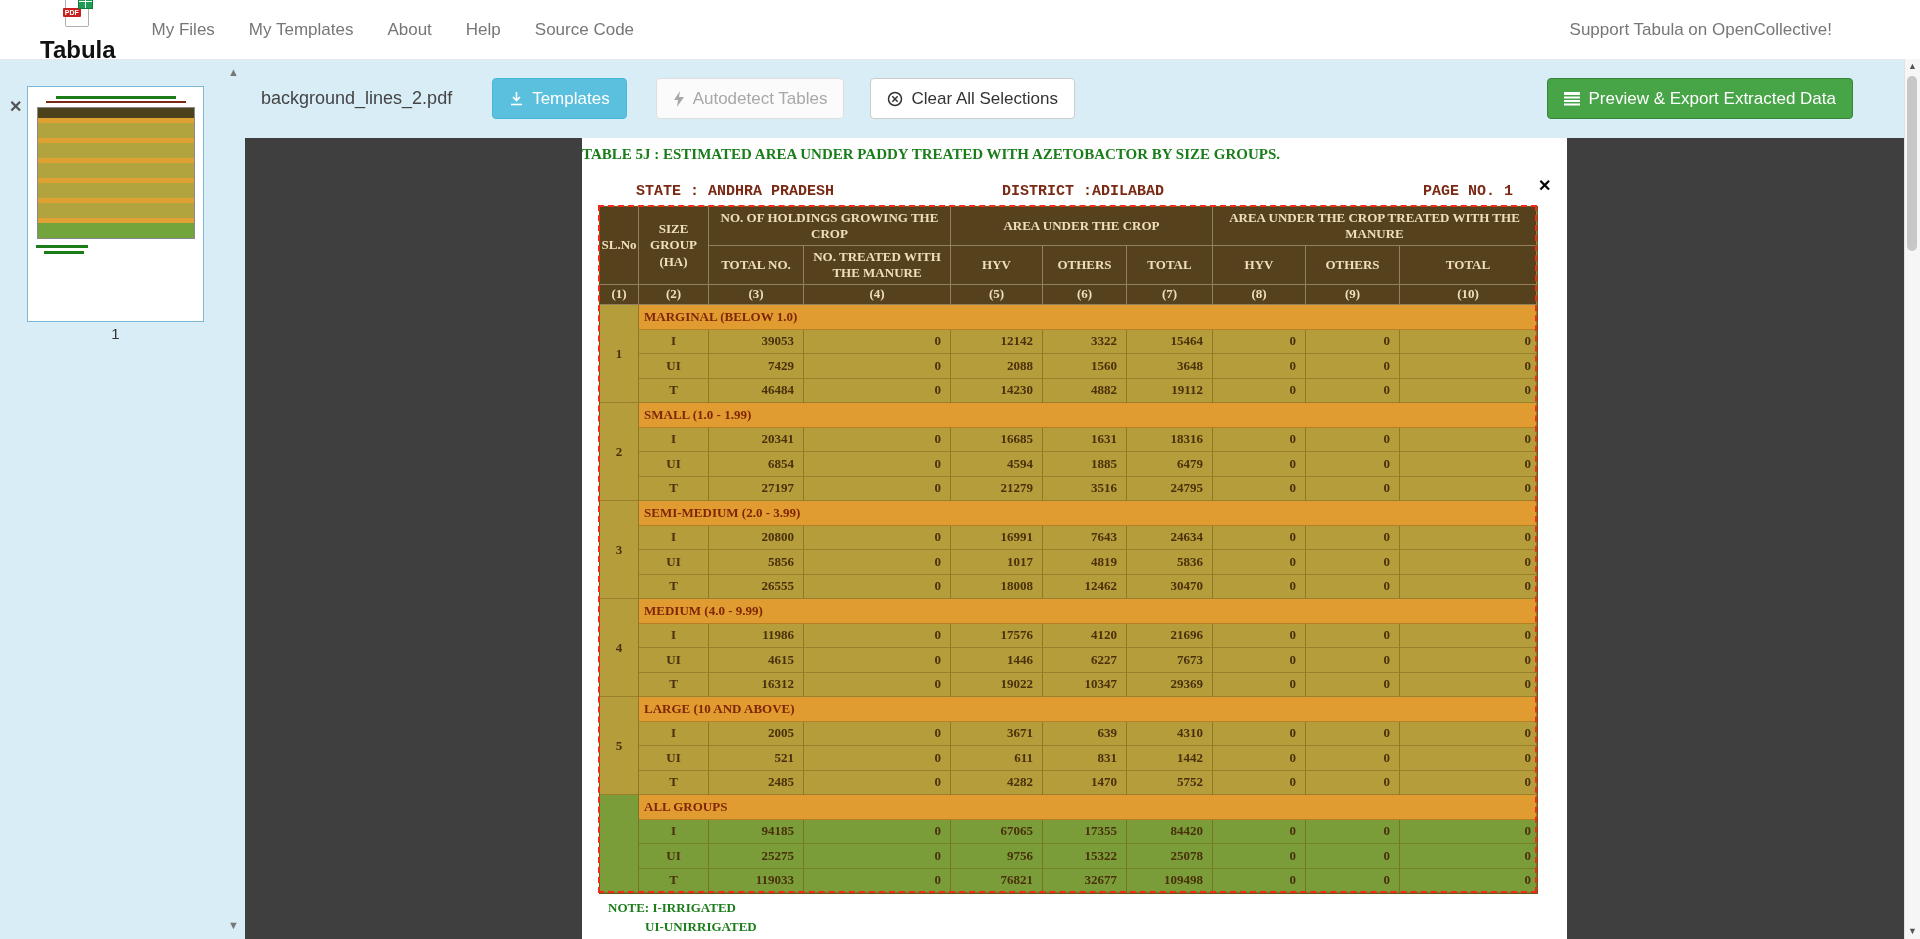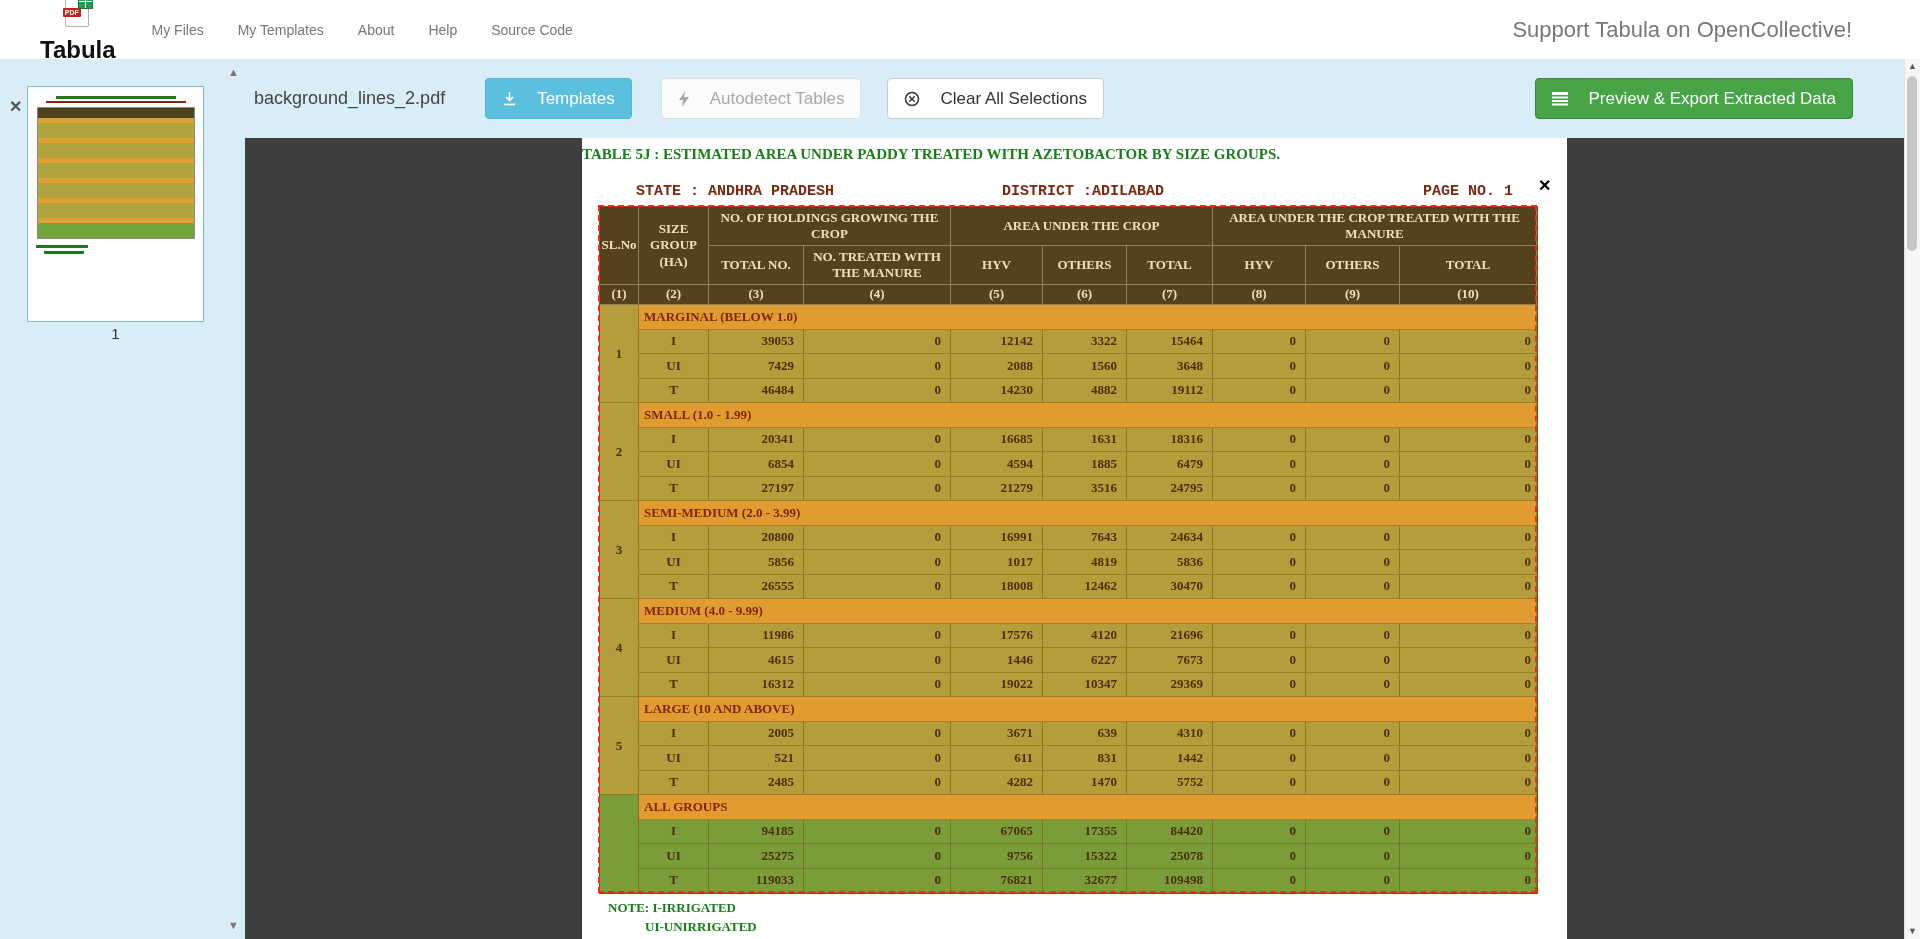--- a/index.html
+++ b/index.html
@@ -13,22 +13,22 @@
   .brand-name{font-size:24px;font-weight:bold;color:#111;}
   .logo{position:relative;width:26px;height:30px;display:inline-block;}
   .logo-page{position:absolute;left:0;top:1px;width:22px;height:28px;background:#fff;border:1px solid #b0b0b0;border-radius:2px;}
   .logo-tag{position:absolute;left:-2px;top:12px;background:#c5221f;color:#fff;font-size:7px;font-weight:bold;
             padding:1px 2px;line-height:1;border-radius:1px;}
   .logo-grid{position:absolute;right:-2px;top:-2px;width:13px;height:13px;
              background:linear-gradient(#fff,#fff) center/100% 1px no-repeat,
                         linear-gradient(#fff,#fff) center/1px 100% no-repeat,#1f9d55;
              border:1px solid #157a3e;}
   .nav-links{display:flex;gap:34px;margin-left:36px;}
-  .nav-link{font-size:14px;color:#777;cursor:pointer;text-decoration:none;}
-  .support-link{margin-left:auto;margin-right:68px;font-size:22px;color:#777;cursor:pointer;}
+  .nav-link{font-size:17px;color:#777;cursor:pointer;text-decoration:none;}
+  .support-link{margin-left:auto;margin-right:88px;font-size:17px;color:#777;cursor:pointer;}
 
   
   .app-body{position:absolute;top:59px;left:0;right:0;bottom:0;background:#d9edf7;}
 
   
   .sidebar{position:absolute;left:0;top:0;width:245px;bottom:0;}
   .page-close{position:absolute;left:9px;top:38px;font-size:16px;color:#555;cursor:pointer;font-weight:bold;}
   .thumb{position:absolute;left:27px;top:27px;width:177px;height:236px;background:#fff;
          border:1px solid #7fb8d6;cursor:pointer;box-sizing:border-box;overflow:hidden;}
   .mini-title{height:3px;width:120px;margin:9px auto 2px;background:#1a7d1a;}
@@ -41,22 +41,22 @@
   .mini-green{background:#73a33b;}
   .mini-note1{height:3px;width:52px;margin:6px 0 3px 8px;background:#1a7d1a;}
   .mini-note2{height:3px;width:40px;margin:0 0 0 16px;background:#1a7d1a;}
   .thumb-label{position:absolute;left:27px;top:266px;width:177px;text-align:center;font-size:15px;color:#333;}
   .side-arrow{position:absolute;font-size:11px;color:#777;cursor:pointer;line-height:1;}
   .side-arrow.up{left:228px;top:8px;}
   .side-arrow.down{left:228px;bottom:8px;}
 
   
   .toolbar{position:absolute;left:245px;top:0;right:15px;height:79px;display:flex;align-items:center;}
-  .filename{margin-left:9px;font-size:18px;color:#444;text-align:right;}
-  .btn{height:41px;border-radius:4px;font-size:17px;display:inline-flex;align-items:center;gap:20px;
+  .filename{margin-left:16px;font-size:18px;color:#444;text-align:right;}
+  .btn{height:41px;border-radius:4px;font-size:17px;display:inline-flex;align-items:center;gap:8px;
        padding:12px 16px;border:1px solid transparent;cursor:pointer;white-space:nowrap;
        font-family:"Liberation Sans",sans-serif;}
   .btn-templates{background:#5bc0de;border-color:#46b8da;color:#fff;margin-left:40px;}
   .btn-clear{background:#fff;border-color:#ccc;color:#333;margin-left:26px;}
   .btn-autodetect{background:#fbfbfb;border-color:#dedede;color:#a8a8a8;margin-left:29px;cursor:default;}
   .btn-export{background:#47a447;border-color:#398439;color:#fff;margin-left:auto;margin-right:52px;}
   .btn svg{display:block;}
 
   
   .viewport{position:absolute;left:245px;top:79px;right:15px;bottom:0;background:#3f3f3f;overflow:hidden;}

